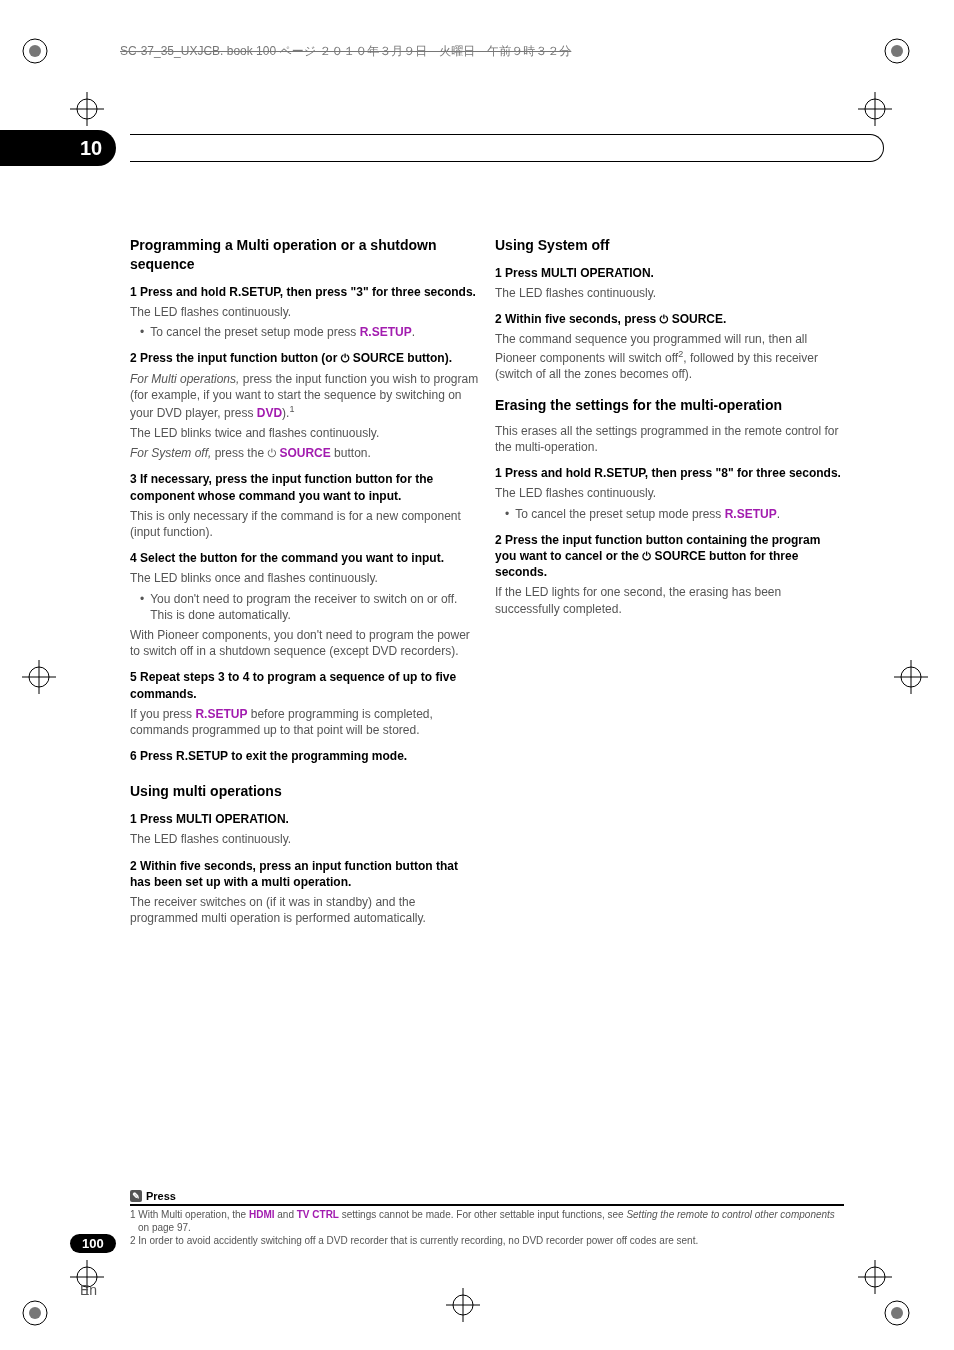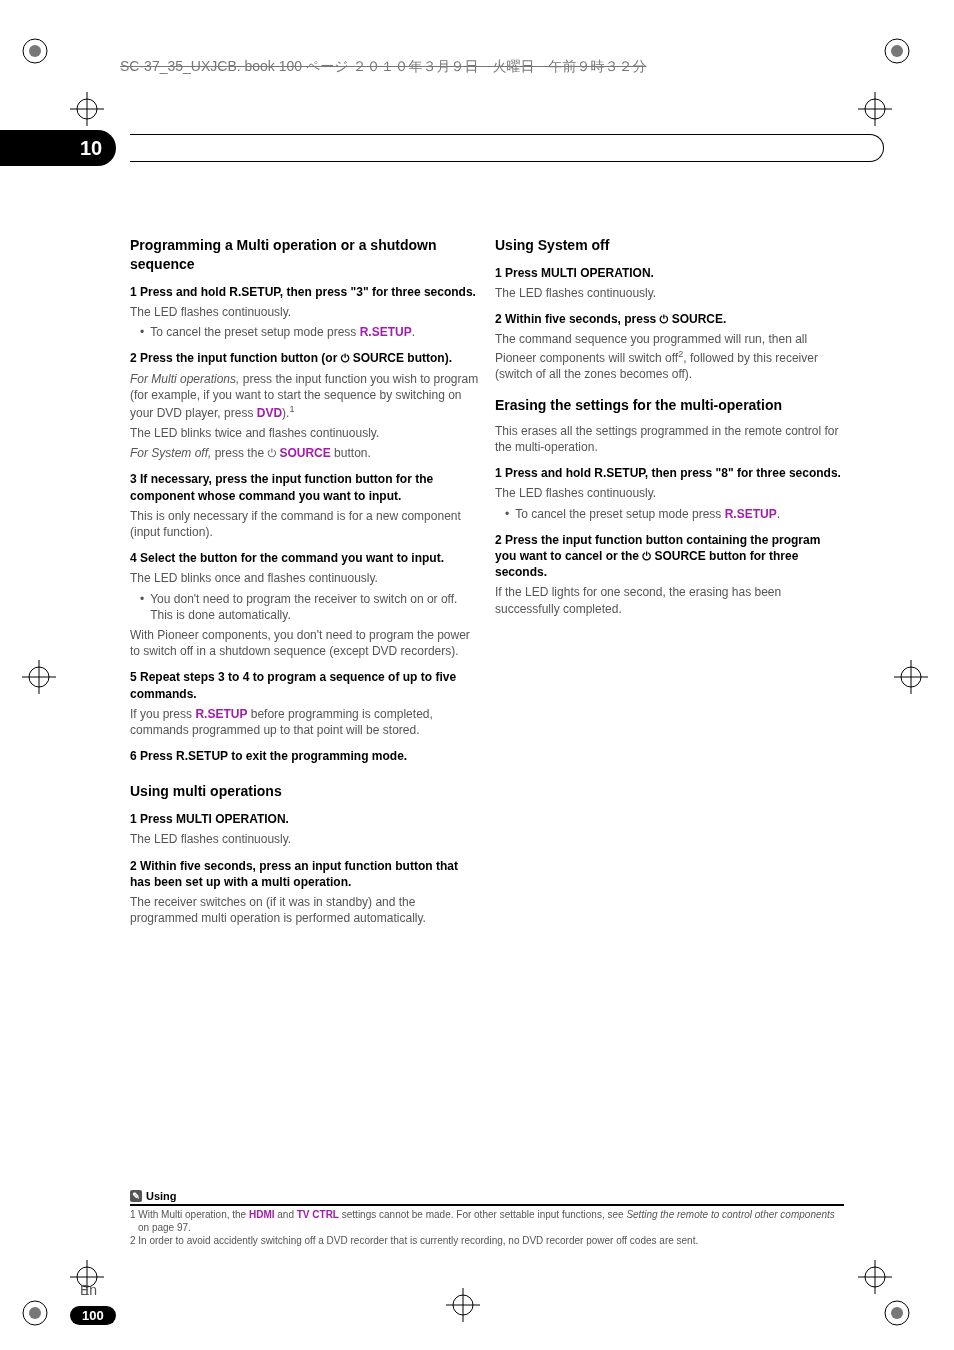--- a/index.html
+++ b/index.html
@@ -7,22 +7,22 @@
     width: 954px;
     height: 1350px;
     position: relative;
     font-family: Arial, Helvetica, sans-serif;
     color: #000;
     background: #fff;
   }
 
   .header-meta {
     position: absolute;
-    top: 58px; left: 120px;
-    font-size: 14px;
+    top: 43px; left: 120px;
+    font-size: 12px;
     color: #777;
     text-decoration: line-through;
   }
 
   .chapter-bar {
     position: absolute;
     top: 130px; left: 0; right: 70px;
     height: 36px;
     display: flex;
     align-items: center;
@@ -78,21 +78,21 @@
     font-size: 10px;
     color: #555;
   }
   .note-rule { border-top: 2px solid #000; margin-bottom: 2px; }
   .note-label { display: flex; align-items: center; gap: 4px; color:#000; font-weight: bold; font-size: 11px; margin-bottom:2px; }
   .note-icon { width: 12px; height: 12px; background:#555; border-radius:2px; display:inline-flex; align-items:center; justify-content:center; color:#fff; font-size:9px; }
   .note-section .fnote { margin-left: 0; text-indent: -8px; padding-left: 8px; line-height:1.3; }
 
   .page-badge {
     position: absolute;
-    left: 70px; top: 1306px;
+    left: 70px; top: 1234px;
     background:#000; color:#fff;
     border-radius: 10px;
     padding: 2px 12px;
     font-weight: bold; font-size: 13px;
   }
   .page-lang {
     position: absolute;
     left: 80px; top: 1282px;
     font-size: 14px; color:#555;
   }
@@ -260,21 +260,21 @@
     <div class="step-head">
       <span>2   Press the input function button containing the program you want to cancel or the </span><span class="power-icon">⏻</span><span> SOURCE button for three seconds.</span>
     </div>
     <p>If the LED lights for one second, the erasing has been successfully completed.</p>
   </div>
 </div>
 
 <div class="note-section">
   <div class="note-label">
     <span class="note-icon">✎</span>
-    <span>Using</span>
+    <span>Press</span>
   </div>
   <div class="note-rule"></div>
   <div class="fnote">
     <span>1 With Multi operation, the </span><span class="bold">HDMI</span><span> and </span><span class="bold">TV CTRL</span><span> settings cannot be made. For other settable input functions, see </span><span class="italic">Setting the remote to control other components</span><span> on page 97.</span>
   </div>
   <div class="fnote">2 In order to avoid accidently switching off a DVD recorder that is currently recording, no DVD recorder power off codes are sent.</div>
 </div>
 
 <div class="page-badge">100</div>
 <div class="page-lang">En</div>

